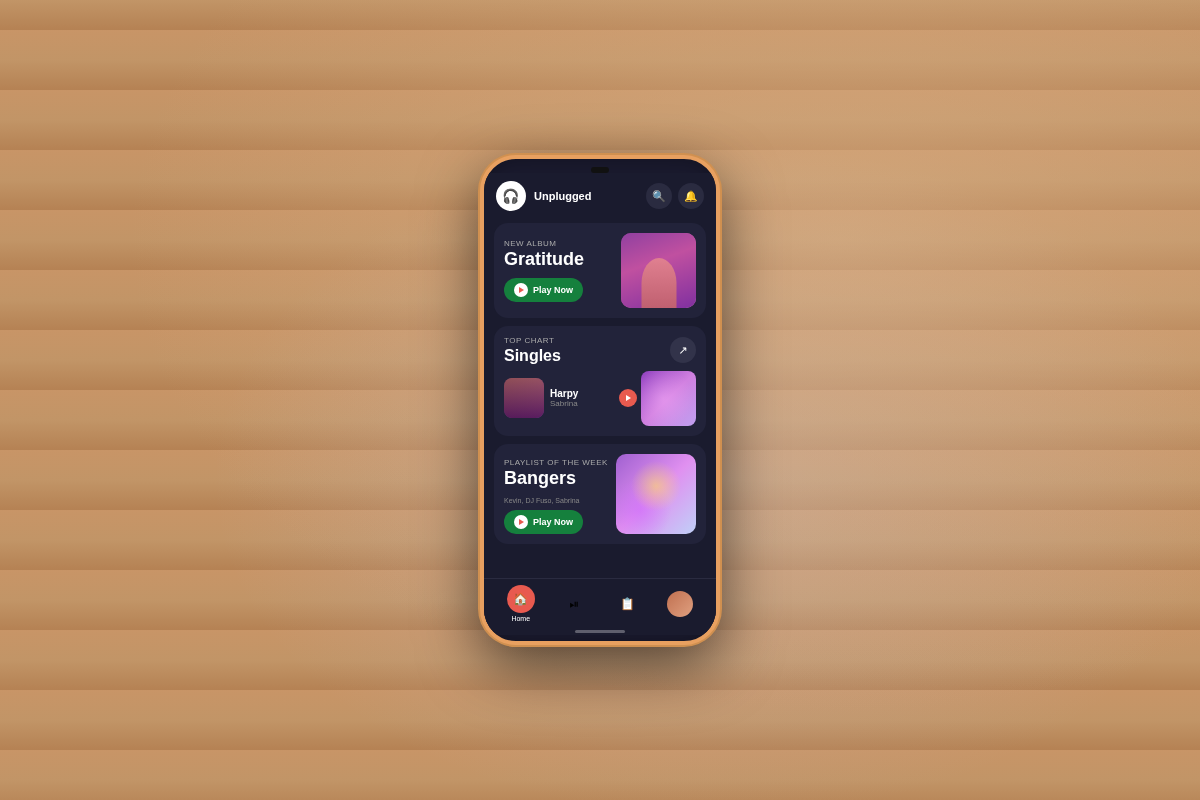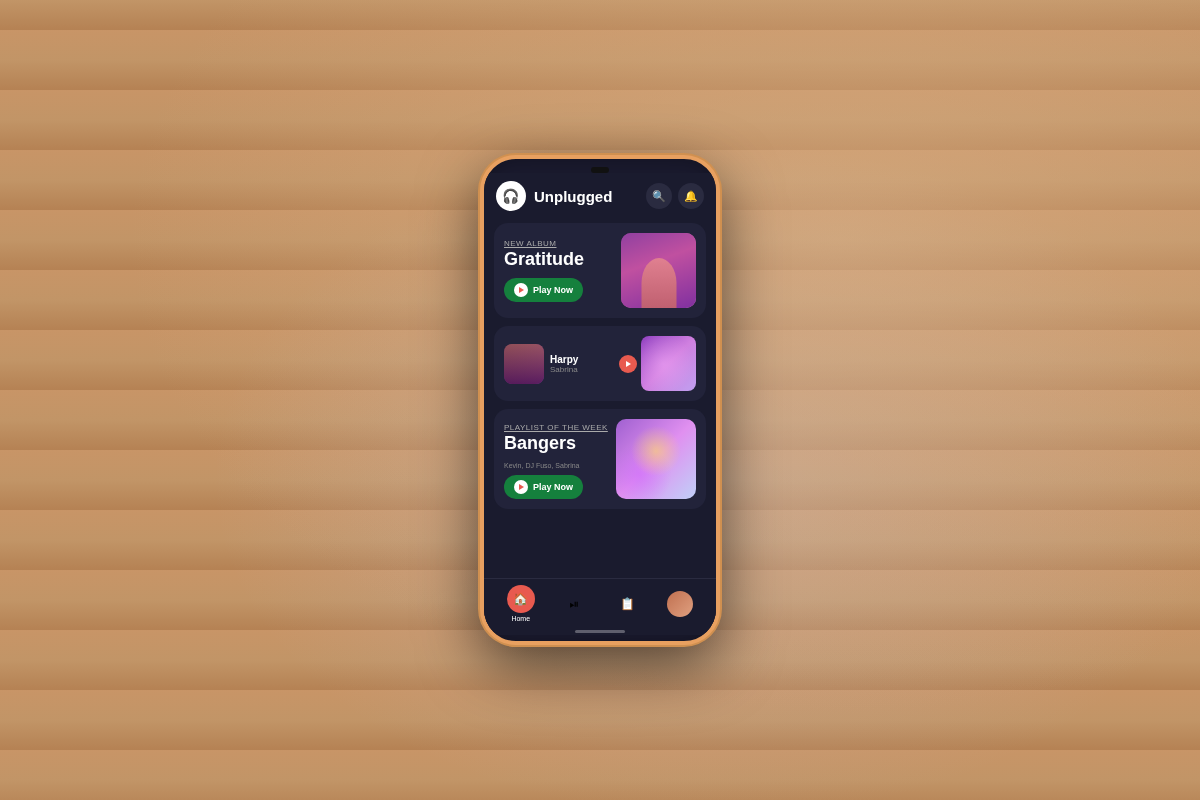--- a/index.html
+++ b/index.html
@@ -94,21 +94,21 @@
       align-items: center;
       justify-content: center;
       flex-shrink: 0;
     }
 
     .logo-btn span {
       font-size: 14px;
     }
 
     .app-name {
-      font-size: 15px;
+      font-size: 11px;
       color: white;
       font-weight: 600;
       flex: 1;
     }
 
     .header-icons {
       display: flex;
       gap: 6px;
     }
 
@@ -158,21 +158,20 @@
     .album-info {
       flex: 1;
     }
 
     .card-label {
       font-size: 8px;
       color: #aaa;
       text-transform: uppercase;
       letter-spacing: 0.5px;
       margin-bottom: 2px;
-      text-decoration: underline;
     }
 
     .card-title {
       font-size: 18px;
       font-weight: 700;
       color: white;
       margin-bottom: 8px;
       line-height: 1.1;
     }
 
@@ -483,20 +482,29 @@
               </div>
               <span>Play Now</span>
             </button>
           </div>
           <div class="album-art">
             <div class="album-art-figure"></div>
           </div>
         </div>
 
         <div class="card chart-card">
+          <div class="chart-header">
+            <div class="chart-info">
+              <div class="card-label">Top Chart</div>
+              <div class="card-title">Singles</div>
+            </div>
+            <div class="arrow-btn">
+              <span>↗</span>
+            </div>
+          </div>
           <div class="song-list">
             <div class="song-item">
               <div class="song-art"></div>
               <div class="song-details">
                 <div class="song-name">Harpy</div>
                 <div class="song-artist">Sabrina</div>
               </div>
               <div class="mini-play"></div>
             </div>
             <div class="song-art-2"></div>

